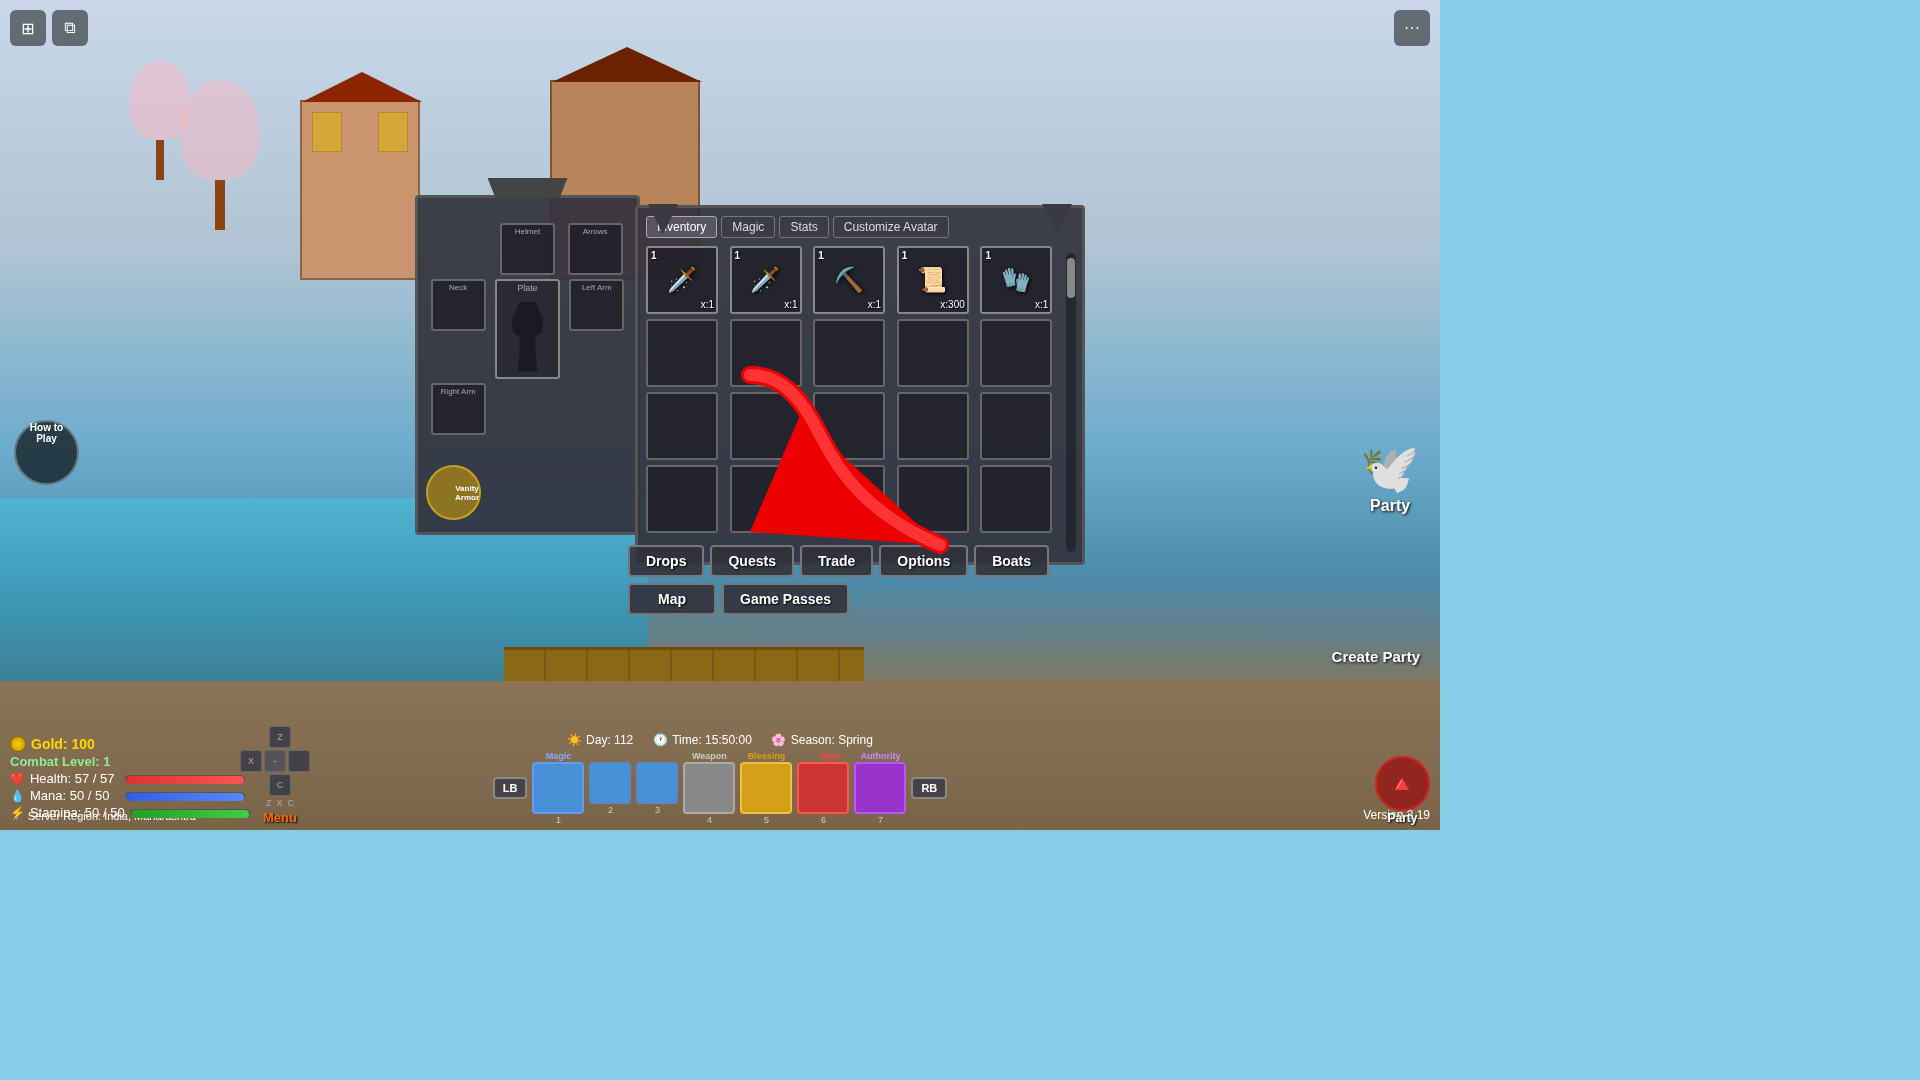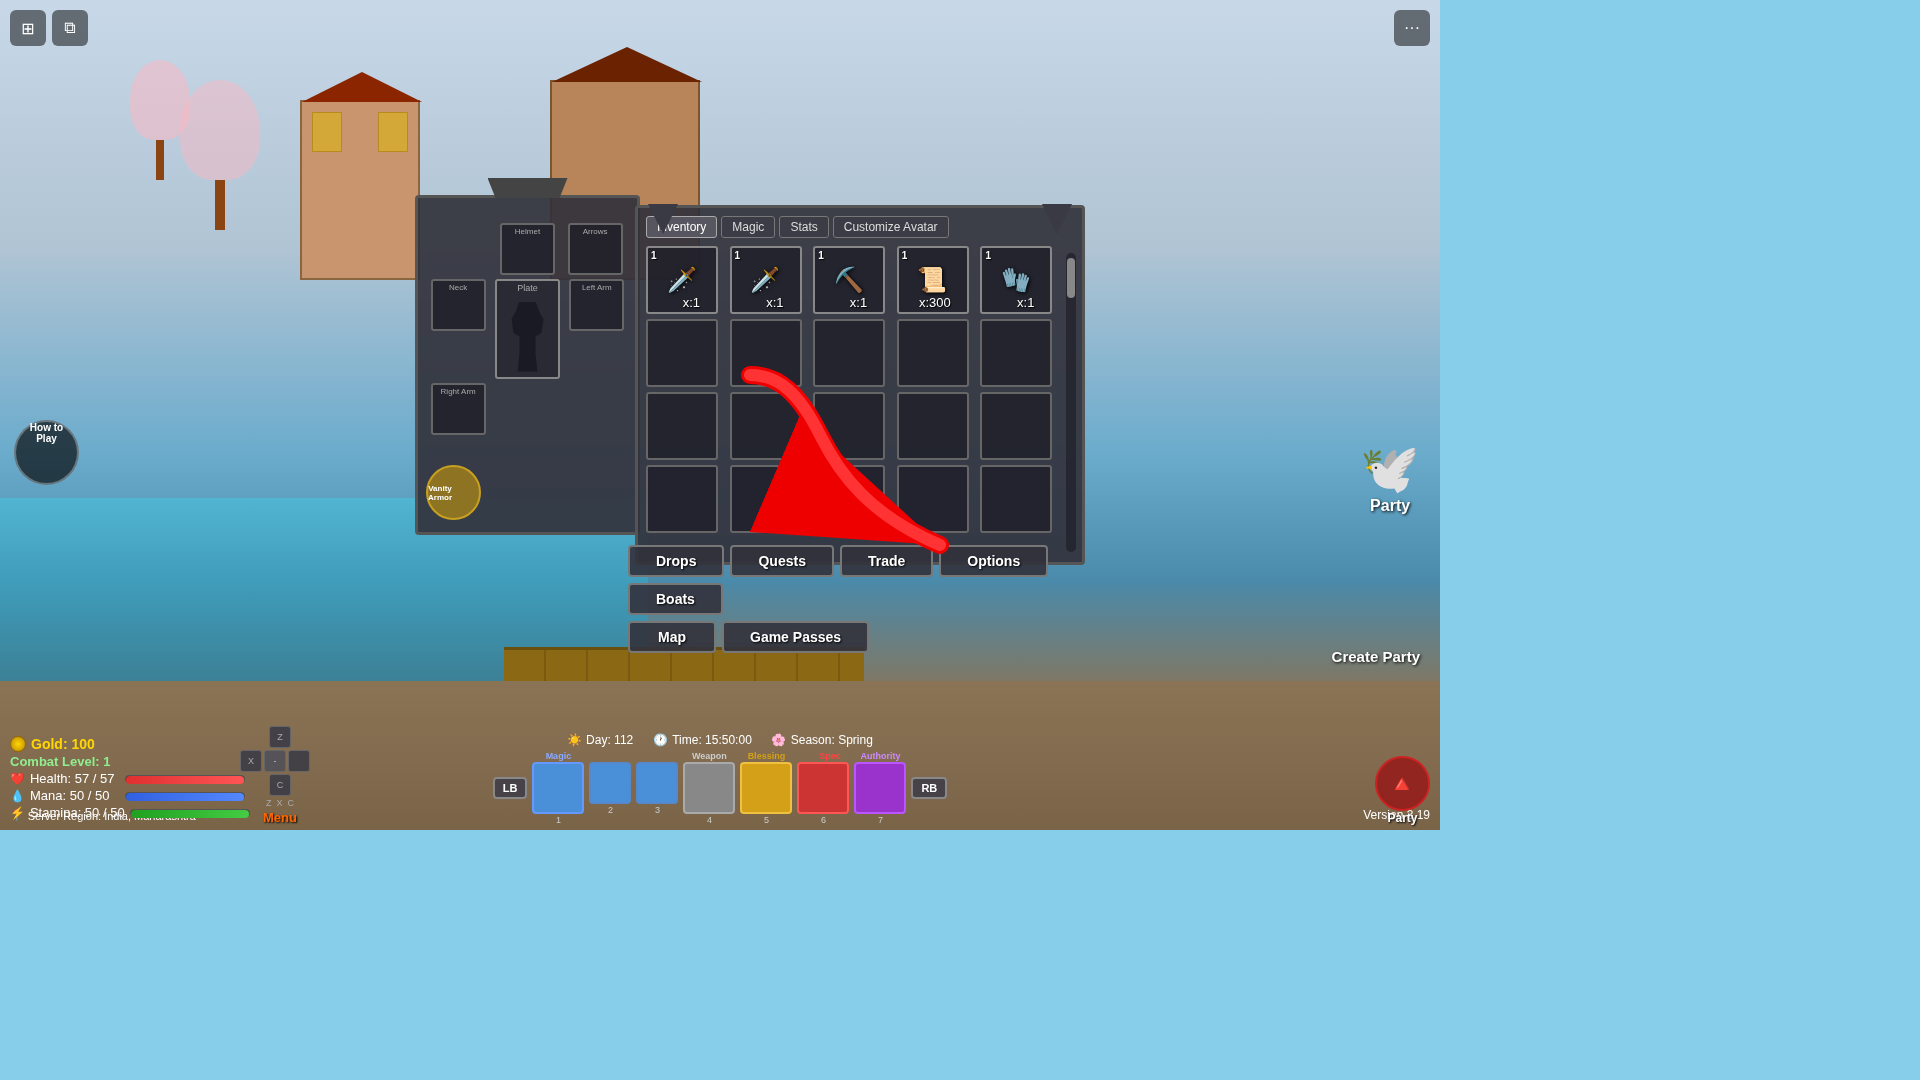--- a/index.html
+++ b/index.html
@@ -203,21 +203,21 @@
       position: absolute;
       bottom: 12px;
       left: 8px;
       background: rgba(180,140,20,0.7);
       border: 2px solid #c8a020;
       border-radius: 50%;
       width: 55px;
       height: 55px;
       display: flex;
       align-items: center;
-      justify-content: flex-start;
+      justify-content: flex-end;
       color: white;
       font-size: 8px;
       font-weight: bold;
       text-align: center;
       cursor: pointer;
     }
 
     
     .inventory-panel {
       position: absolute;
@@ -324,40 +324,40 @@
       left: 3px;
       color: white;
       font-size: 10px;
       font-weight: bold;
       text-shadow: 1px 1px 1px black;
     }
 
     .inv-item-qty {
       position: absolute;
       bottom: 2px;
-      right: 16px;
-      color: white;
-      font-size: 13px;
+      right: 2px;
+      color: white;
+      font-size: 10px;
       text-shadow: 1px 1px 1px black;
     }
 
     
     .action-buttons {
       position: absolute;
       top: 545px;
       left: 628px;
       display: flex;
       flex-wrap: wrap;
       gap: 6px;
       width: 460px;
       z-index: 50;
     }
 
     .action-btn {
-      padding: 6px 26px;
+      padding: 6px 16px;
       background: rgba(50,50,60,0.9);
       border: 2px solid #777;
       border-radius: 4px;
       color: white;
       font-size: 14px;
       font-weight: bold;
       cursor: pointer;
       text-shadow: 1px 1px 2px black;
     }
 

